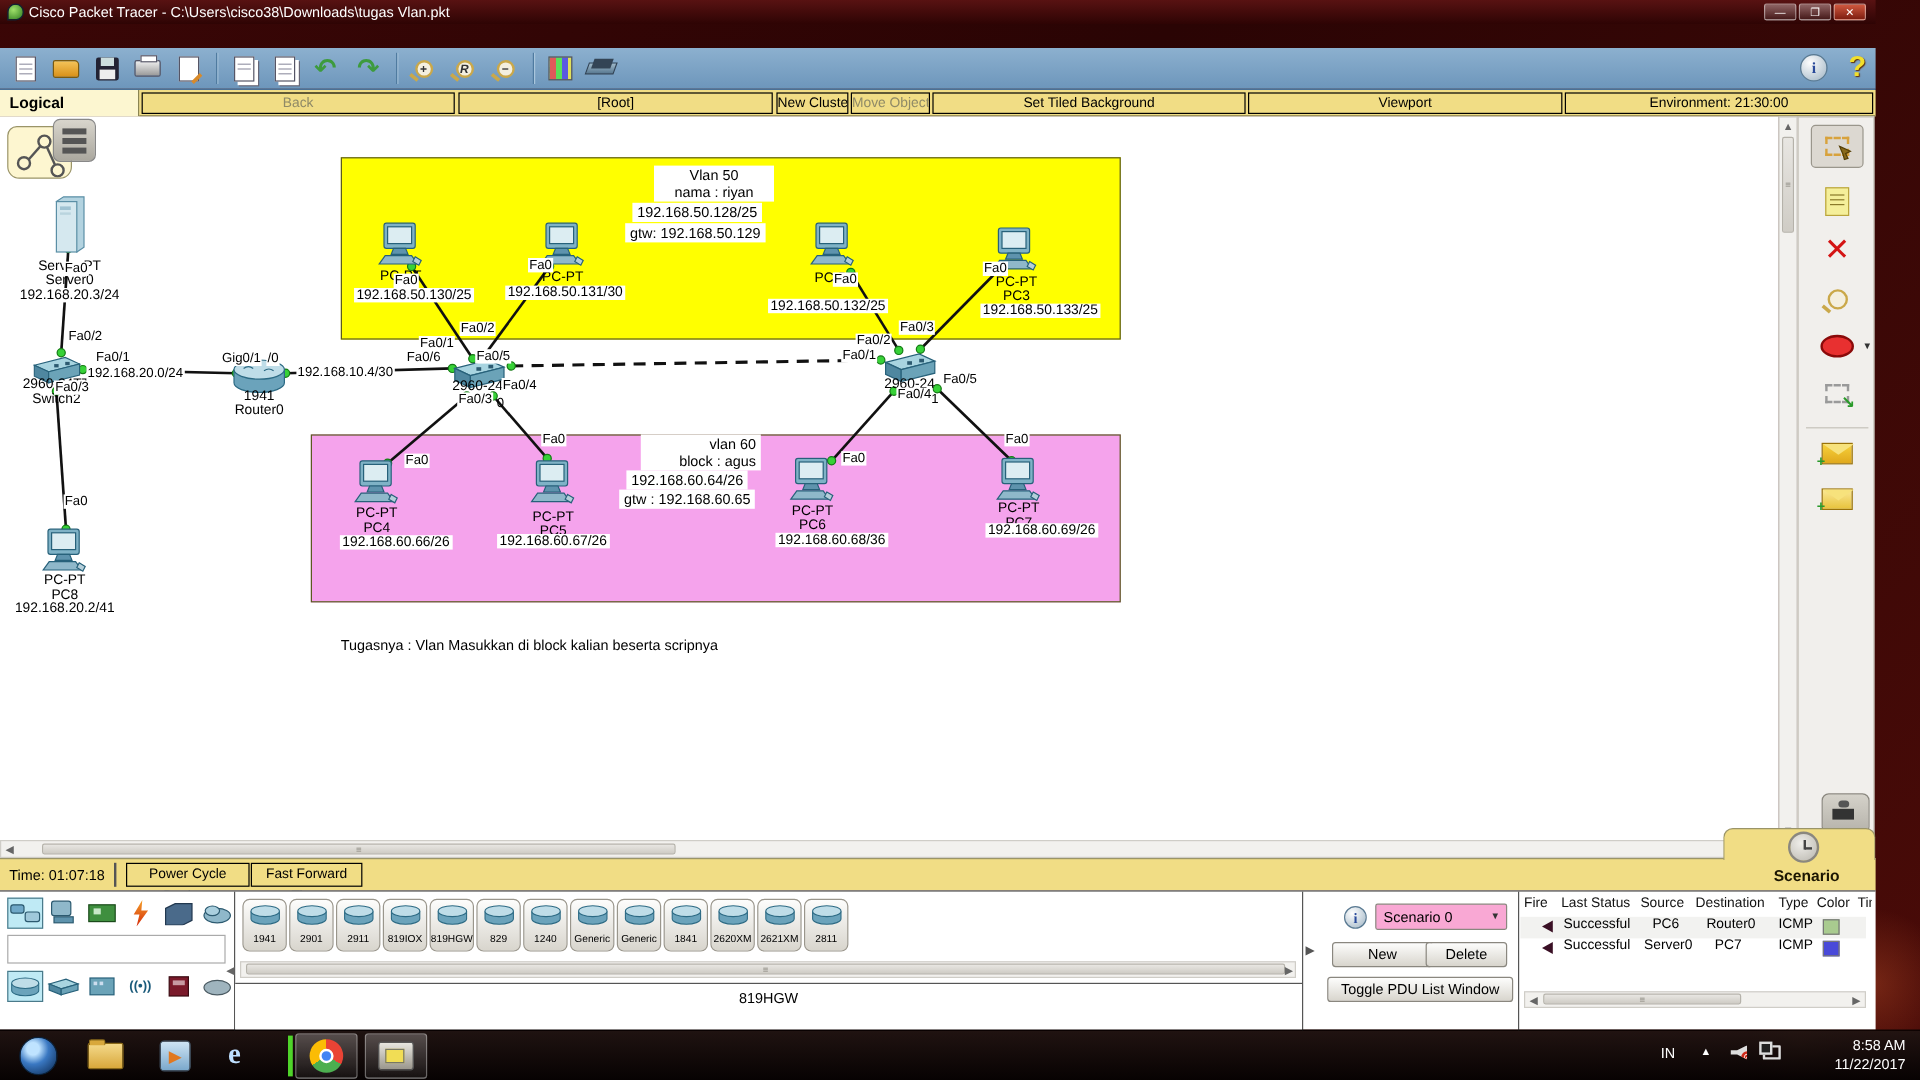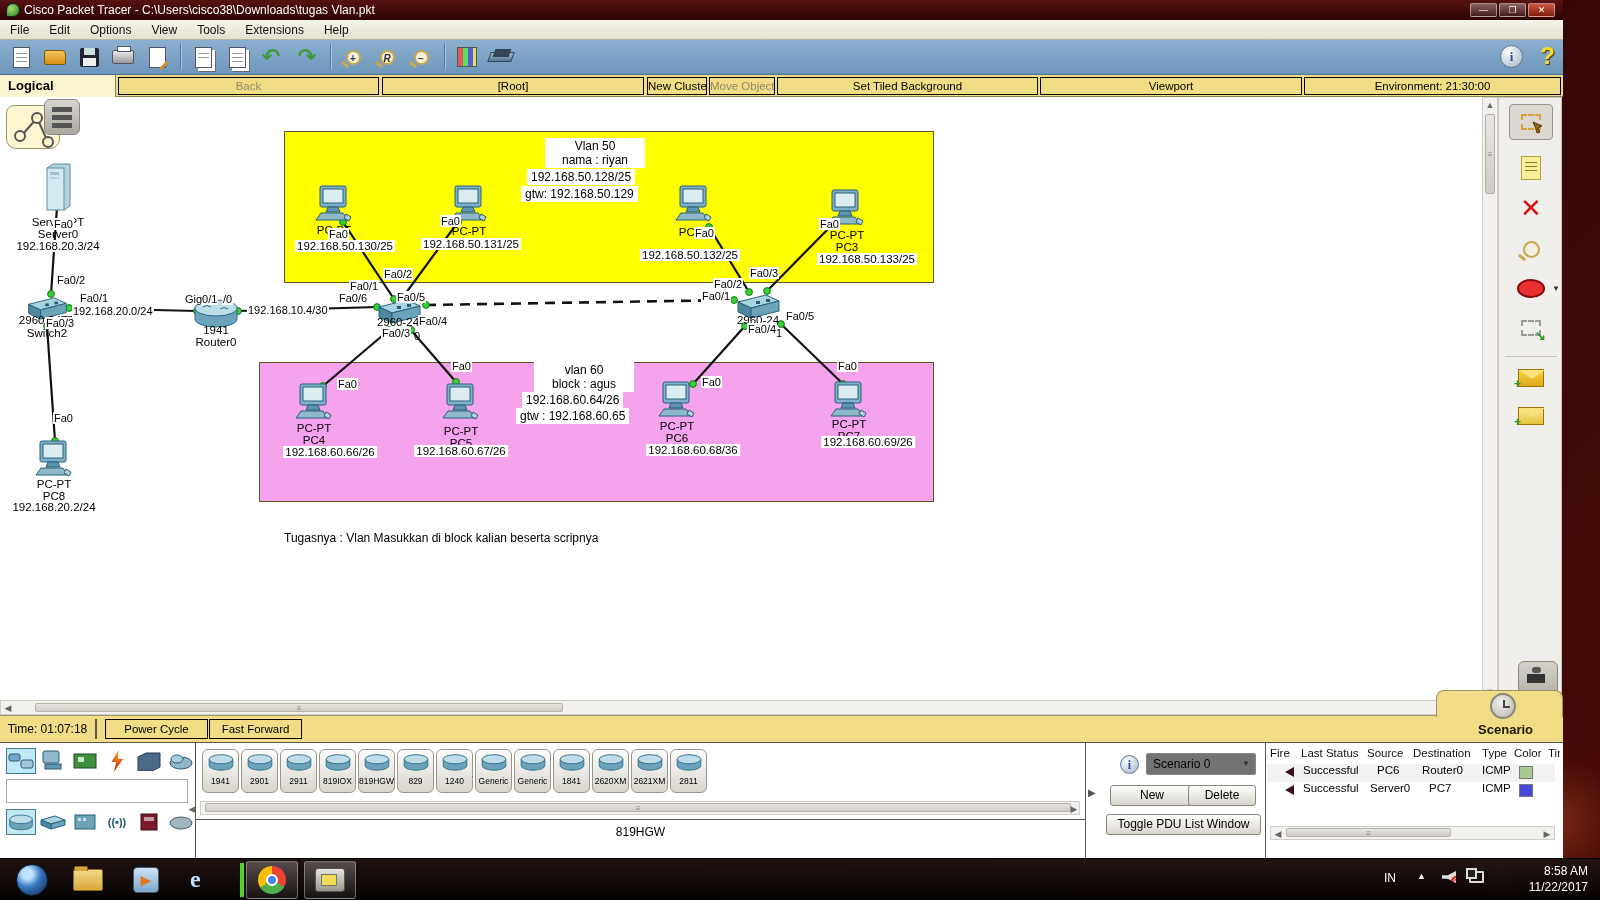--- a/index.html
+++ b/index.html
@@ -106,21 +106,21 @@
     background:linear-gradient(#fdfdfc,#d8d5cd); text-align:center; }
   .devbtn .lbl { font-size:8.5px; line-height:9px; display:block; margin-top:1px; overflow:hidden; white-space:nowrap; }
   #model-bar { position:absolute; left:196px; top:76px; width:889px; height:39px; background:#fff; border-top:1px solid #555;
     font-size:12px; text-align:center; line-height:24px; }
   
   .grybtn { position:absolute; background:linear-gradient(#fdfdfc,#d8d5cd); border:1px solid #8a877f; border-radius:3px;
     font-size:12px; text-align:center; }
   #scen-info { position:absolute; left:1120px; top:12px; width:19px; height:19px; border-radius:50%;
     background:radial-gradient(circle at 35% 30%, #fff,#9fb4c4); border:1px solid #5a7a92; color:#2a4a9a;
     font-family:"Liberation Serif",serif; font-weight:bold; font-size:12px; text-align:center; line-height:18px; }
-  #scen-dd { position:absolute; left:1146px; top:10px; width:110px; height:22px; background:#737373; border:1px solid #8a877f;
+  #scen-dd { position:absolute; left:1146px; top:10px; width:110px; height:22px; background:#f9a8d4; border:1px solid #8a877f;
     border-radius:2px; font-size:12px; padding:3px 6px; }
   #scen-dd::after { content:"▼"; position:absolute; right:5px; top:5px; font-size:8px; color:#333; }
   
   .pduhead { position:absolute; top:4px; font-size:11.5px; color:#111; white-space:nowrap; }
   .pdurow { position:absolute; left:1267px; width:288px; height:18px; font-size:11.5px; }
   .pdurow span { position:absolute; white-space:nowrap; }
   .swatch { position:absolute; width:14px; height:13px; border:1px solid #777; }
   .firemark { position:absolute; left:18px; top:3px; width:0; height:0; border-top:5px solid transparent;
     border-bottom:5px solid transparent; border-right:9px solid #3a1025; }
   
@@ -197,29 +197,20 @@
 <div id="screen">
 
   <div id="titlebar" class="ab">
     <div id="pt-logo" class="ab"></div>
     <div class="ttl">Cisco Packet Tracer - C:\Users\cisco38\Downloads\tugas Vlan.pkt</div>
     <div class="capbtn" style="right:66px">—</div>
     <div class="capbtn" style="right:37px">❐</div>
     <div class="capbtn" id="btn-close" style="right:8px">✕</div>
   </div>
 
-  <div id="menubar" class="ab">
-    <span>File</span>
-    <span>Edit</span>
-    <span>Options</span>
-    <span>View</span>
-    <span>Tools</span>
-    <span>Extensions</span>
-    <span>Help</span>
-  </div>
 
   <div id="toolbar" class="ab">
     <div class="tbtn" style="left:6px">
         <div class="pageic">
           <i style="top:5px"></i>
           <i style="top:9px"></i>
           <i style="top:13px"></i>
         </div>
       </div>
     <div class="tbtn" style="left:40px">
@@ -361,21 +352,21 @@
         <i style="top:23px"></i>
       </div>
 
     <div class="vlabel" style="left:545px;top:41px;width:100px">
       <div>Vlan 50</div>
         <div>nama : riyan</div>
     </div>
     <div class="vlabel" style="left:527px;top:72px">192.168.50.128/25</div>
     <div class="vlabel" style="left:521px;top:89px">gtw: 192.168.50.129</div>
 
-    <div class="vlabel" style="left:534px;top:265px;width:100px;text-align:center">
+    <div class="vlabel" style="left:534px;top:265px;width:100px;text-align:right">
       <div>vlan 60</div>
         <div>block : agus</div>
     </div>
     <div class="vlabel" style="left:522px;top:295px">192.168.60.64/26</div>
     <div class="vlabel" style="left:516px;top:311px">gtw : 192.168.60.65</div>
 
     <div class="dev" style="left:38px;top:65px"><svg width="40" height="52">
           <use href="#sym-server"></use>
         </svg></div>
     <div class="dev" style="left:24px;top:194px"><svg width="46" height="34">
@@ -428,21 +419,21 @@
     <div class="dl" style="left:216px;top:227px">1941</div>
     <div class="dl" style="left:216px;top:239px">Router0</div>
 
     <div class="dl" style="left:398px;top:219px">2960-24</div>
     <div class="dl" style="left:758px;top:217px">2960-24</div>
 
     <div class="dl" style="left:334px;top:127px">PC-PT</div>
     <div class="dl ipl" style="left:345px;top:143px">192.168.50.130/25</div>
 
     <div class="dl" style="left:469px;top:128px">PC-PT</div>
-    <div class="dl ipl" style="left:471px;top:141px">192.168.50.131/25</div>
+    <div class="dl ipl" style="left:471px;top:141px">192.168.50.131/30</div>
 
     <div class="dl" style="left:696px;top:129px">PC-PT</div>
     <div class="dl ipl" style="left:690px;top:152px">192.168.50.132/25</div>
 
     <div class="dl" style="left:847px;top:132px">PC-PT</div>
     <div class="dl" style="left:847px;top:144px">PC3</div>
     <div class="dl ipl" style="left:867px;top:156px">192.168.50.133/25</div>
 
     <div class="dl" style="left:314px;top:325px">PC-PT</div>
     <div class="dl" style="left:314px;top:337px">PC4</div>
@@ -455,21 +446,21 @@
     <div class="dl" style="left:677px;top:323px">PC-PT</div>
     <div class="dl" style="left:677px;top:335px">PC6</div>
     <div class="dl ipl" style="left:693px;top:347px">192.168.60.68/36</div>
 
     <div class="dl" style="left:849px;top:321px">PC-PT</div>
     <div class="dl" style="left:849px;top:333px">PC7</div>
     <div class="dl ipl" style="left:868px;top:339px">192.168.60.69/26</div>
 
     <div class="dl" style="left:54px;top:381px">PC-PT</div>
     <div class="dl" style="left:54px;top:393px">PC8</div>
-    <div class="dl ipl" style="left:54px;top:404px">192.168.20.2/24</div>
+    <div class="dl ipl" style="left:54px;top:404px">192.168.20.2/41</div>
 
     <span class="pl" style="left:53px;top:121px">Fa0</span>
     <span class="pl" style="left:56px;top:177px">Fa0/2</span>
     <span class="pl" style="left:79px;top:195px">Fa0/1</span>
     <span class="pl" style="left:72px;top:208px">192.168.20.0/24</span>
     <span class="pl" style="left:45px;top:220px">Fa0/3</span>
     <span class="pl" style="left:53px;top:315px">Fa0</span>
     <span class="pl" style="left:184px;top:196px">Gig0/1</span>
     <span class="pl" style="left:222px;top:196px">/0</span>
     <span class="pl" style="left:247px;top:207px">192.168.10.4/30</span>

